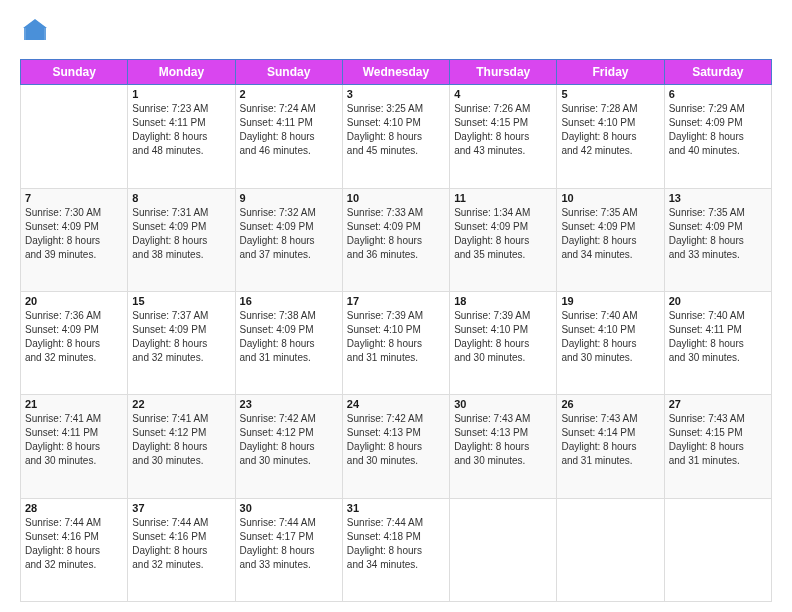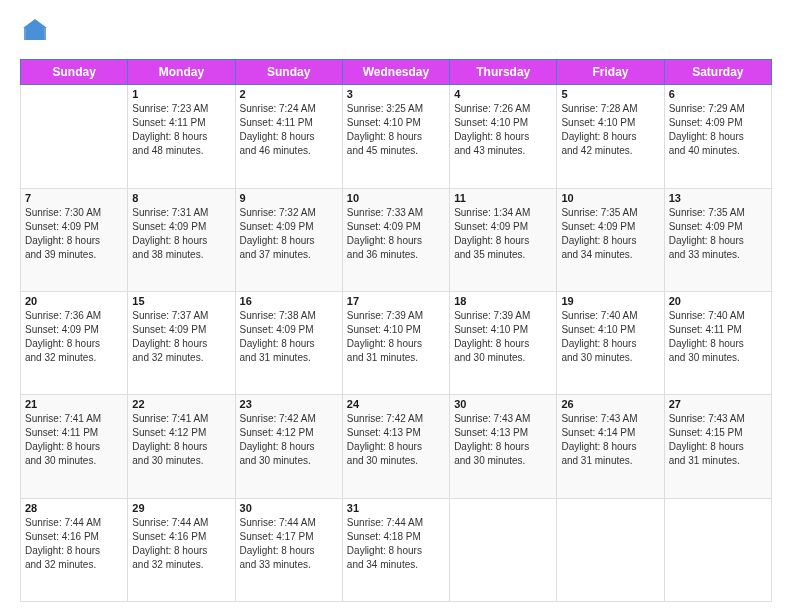--- a/index.html
+++ b/index.html
@@ -143,21 +143,21 @@
           <td>
             <span class="day-num">3</span>
             <div class="cell-text" style="white-space: pre-line;">Sunrise: 3:25 AM
 Sunset: 4:10 PM
 Daylight: 8 hours
 and 45 minutes.</div>
           </td>
           <td>
             <span class="day-num">4</span>
             <div class="cell-text" style="white-space: pre-line;">Sunrise: 7:26 AM
-Sunset: 4:10 PM
+Sunset: 4:15 PM
 Daylight: 8 hours
 and 43 minutes.</div>
           </td>
           <td>
             <span class="day-num">5</span>
             <div class="cell-text" style="white-space: pre-line;">Sunrise: 7:28 AM
 Sunset: 4:10 PM
 Daylight: 8 hours
 and 42 minutes.</div>
           </td>
@@ -324,21 +324,21 @@
         </tr>
         <tr>
           <td>
             <span class="day-num">28</span>
             <div class="cell-text" style="white-space: pre-line;">Sunrise: 7:44 AM
 Sunset: 4:16 PM
 Daylight: 8 hours
 and 32 minutes.</div>
           </td>
           <td>
-            <span class="day-num">29</span>
+            <span class="day-num">37</span>
             <div class="cell-text" style="white-space: pre-line;">Sunrise: 7:44 AM
 Sunset: 4:16 PM
 Daylight: 8 hours
 and 32 minutes.</div>
           </td>
           <td>
             <span class="day-num">30</span>
             <div class="cell-text" style="white-space: pre-line;">Sunrise: 7:44 AM
 Sunset: 4:17 PM
 Daylight: 8 hours

